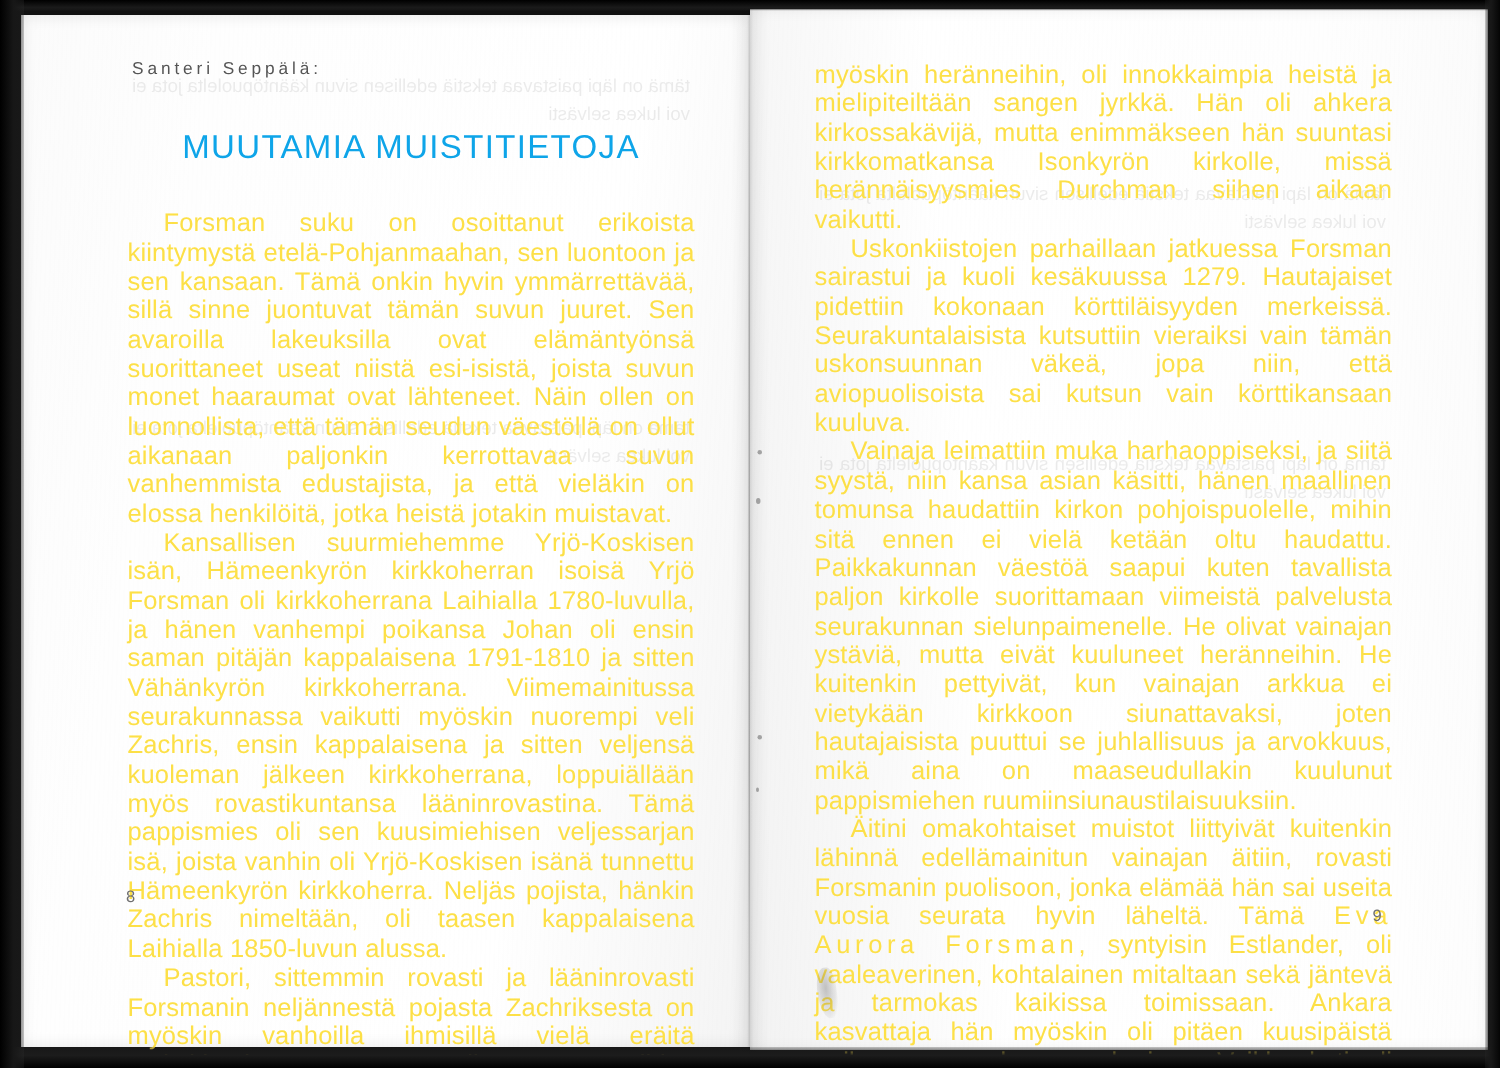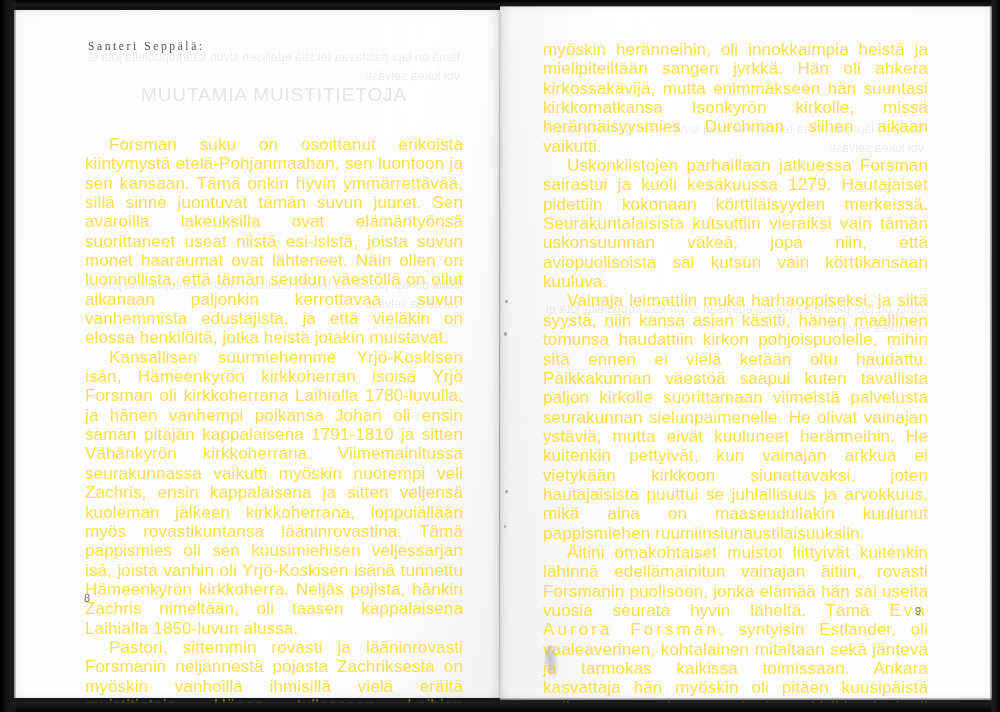--- a/index.html
+++ b/index.html
@@ -38,24 +38,24 @@
   #edge-left{left:0;top:0;width:16px;height:712px;
     background:linear-gradient(90deg,#000 0%,#171717 55%,rgba(50,50,50,.25) 100%);}
   #edge-right{right:0;top:0;width:10px;height:712px;
     background:linear-gradient(270deg,#050505 0%,#181818 60%,rgba(50,50,50,.2) 100%);}
 
   
   .page{position:absolute;color:#4b4b4b;}
   #page-left{left:85px;top:40px;width:378px;}
   #page-right{left:543px;top:40px;width:385px;}
 
-  .byline{font-size:11.5px;letter-spacing:2.6px;color:#555;margin:0 0 30px 3px;font-family:Liberation Serif, serif;}
+  .byline{font-size:11.5px;letter-spacing:2.6px;color:#555;margin:0 0 30px 3px;}
 
   .title{text-align:center;margin:0 0 26px 0;line-height:1.42;}
-  .title .tline{font-size:19px;letter-spacing:.9px;color:#e5e5e5;display:block;white-space:nowrap;}
+  .title .tline{font-size:22px;letter-spacing:.9px;color:#0ea5e9;display:block;white-space:nowrap;}
 
   p.body{
     margin:0;
     font-size:17px;
     line-height:19.35px;
     text-align:justify;
     text-justify:inter-word;
     color:#fde047;
     letter-spacing:.12px;
     hyphens:manual;

